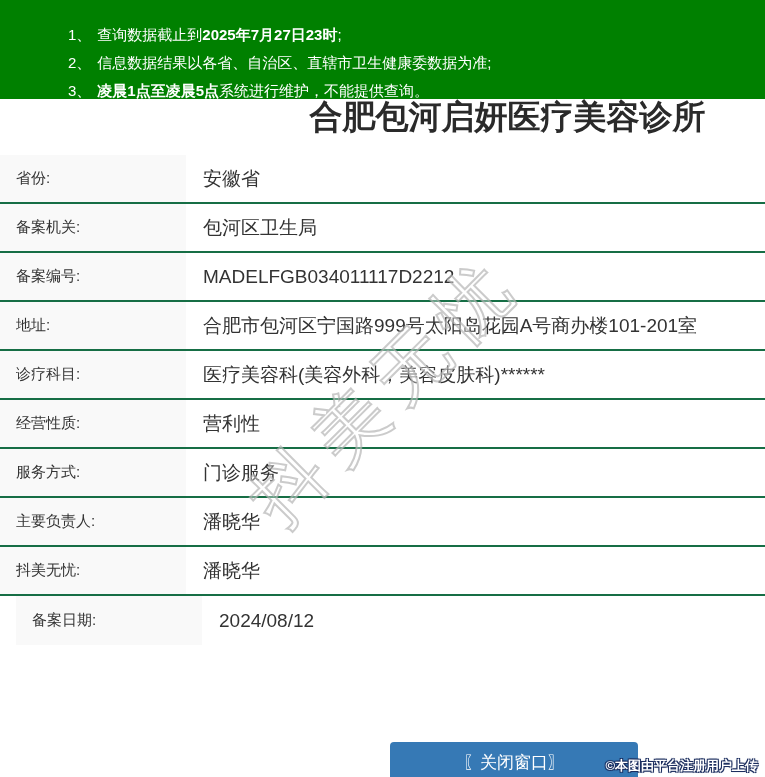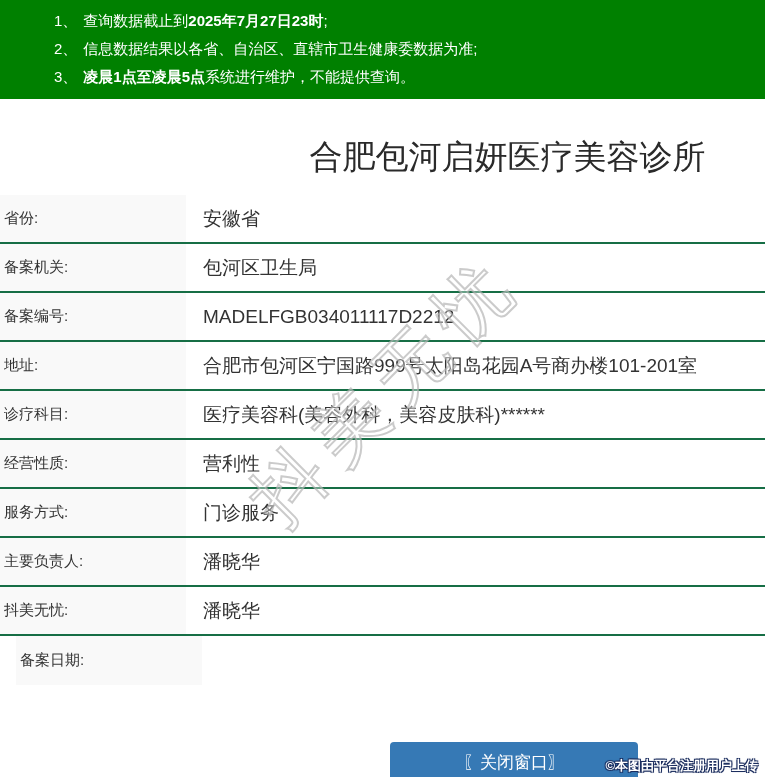--- a/index.html
+++ b/index.html
@@ -14,53 +14,53 @@
 
   
   .notice-bar {
     background: #008000;
     color: #ffffff;
     height: 99px;
     box-sizing: border-box;
     padding-top: 7px;
   }
   .notice-list {
-    margin: 0; padding: 0 0 0 54px;
+    margin: 14px; padding: 0 0 0 54px;
     list-style: none;
     font-size: 15px;
   }
   .notice-list li { line-height: 28px; white-space: nowrap; }
   .notice-num { margin-right: 6px; }
   .bold { font-weight: 700; }
 
   
   .clinic-title {
-    margin-top: 40px;
     padding-left: 250px;
     text-align: center;
     font-size: 33px;
     line-height: 36px;
     color: #2a2a2a;
     white-space: nowrap;
+    font-weight: bold;
   }
 
   
   .info-table { margin-top: 20px; }
   .row {
     display: flex;
     height: 49px;
     box-sizing: border-box;
     border-bottom: 2px solid #166e45;
   }
   .row:last-child { border-bottom: none; margin-left: 16px; }
   .label-cell {
     width: 186px;
     background: #f9f9f9;
     display: flex; align-items: center;
-    padding-left: 4px;
+    padding-left: 16px;
     box-sizing: border-box;
     font-size: 15px;
     flex-shrink: 0;
   }
   .value-cell {
     flex: 1;
     display: flex; align-items: center;
     padding-left: 17px;
     font-size: 19px;
     white-space: nowrap;
@@ -159,20 +159,21 @@
       <div class="row">
         <div class="label-cell">主要负责人:</div>
         <div class="value-cell">潘晓华</div>
       </div>
       <div class="row">
         <div class="label-cell">抖美无忧:</div>
         <div class="value-cell">潘晓华</div>
       </div>
       <div class="row">
         <div class="label-cell">备案日期:</div>
+        <div class="value-cell">2024/08/12</div>
       </div>
     </div>
 
   <button class="close-btn">〖关闭窗口〗</button>
 
   <div class="wm-diag">抖美无忧</div>
 
   <div class="wm-credit">©本图由平台注册用户上传</div>
 
 </div>

